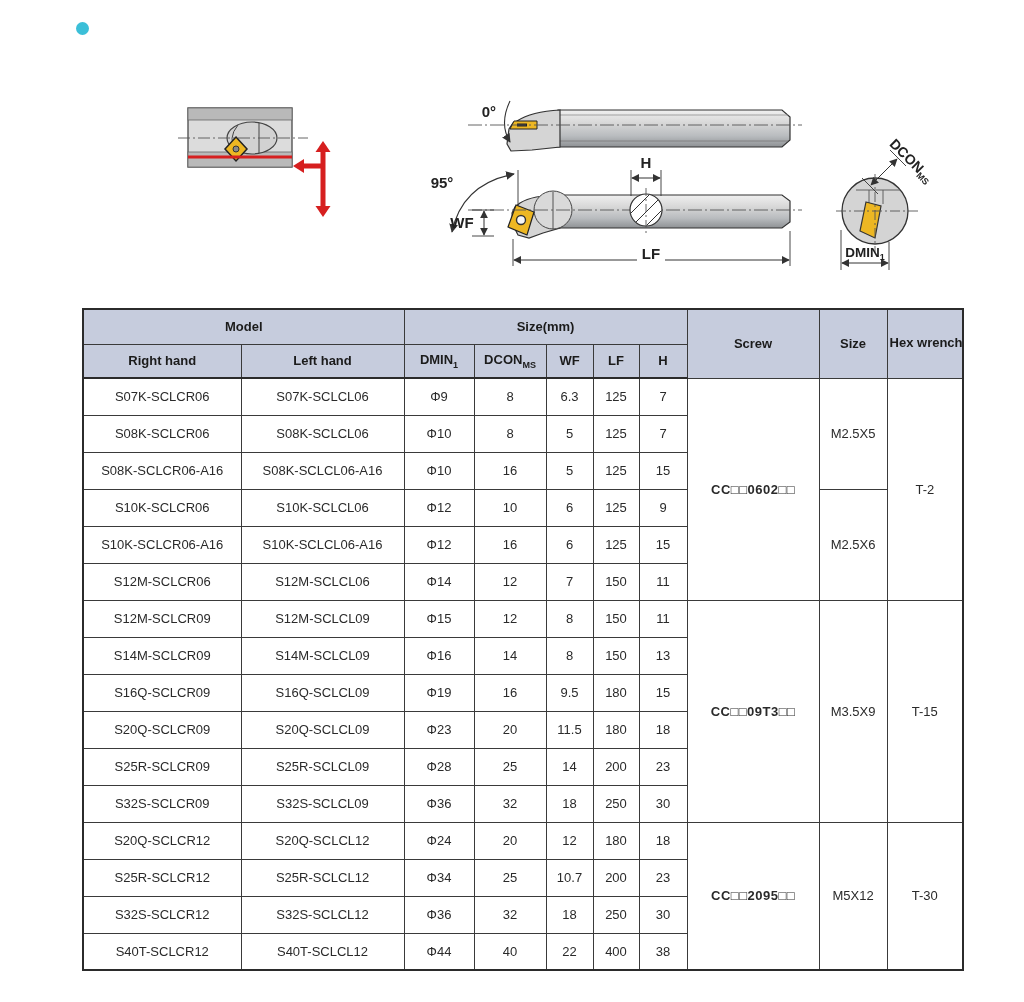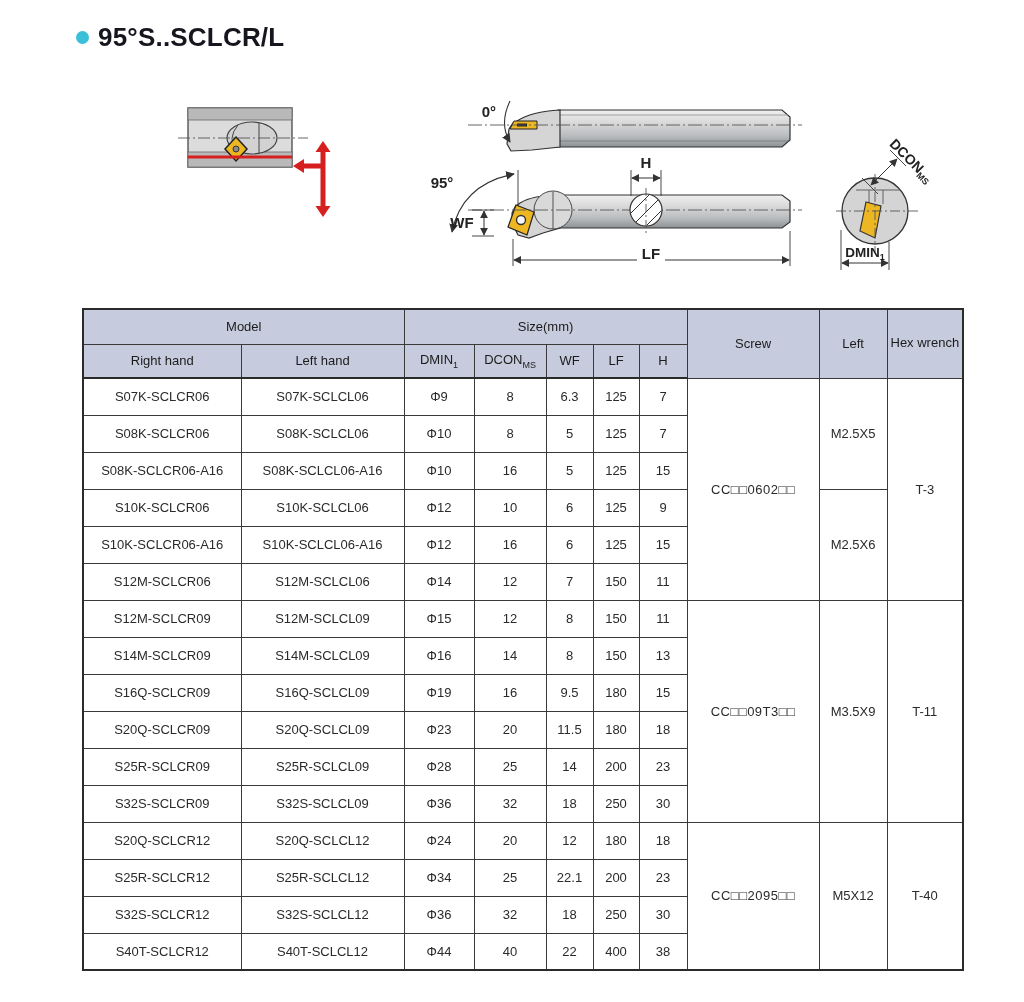--- a/index.html
+++ b/index.html
@@ -23,37 +23,36 @@
   table.spec{
     position:absolute;left:82px;top:308px;width:880px;
     border-collapse:collapse;table-layout:fixed;
     border:2px solid #2b2b2b;
   }
   table.spec th, table.spec td{
     border:1px solid #3a3a3a;text-align:center;vertical-align:middle;
     padding:0 2px;overflow:hidden;white-space:nowrap;
   }
   table.spec thead th{
-    background:#c6ccdd;font-size:13px;font-weight:normal;color:#1b1b1b;
+    background:#c6ccdd;font-size:13px;font-weight:bold;color:#1b1b1b;
   }
   table.spec thead tr:first-child{height:35px;}
   table.spec thead tr:last-child{height:34px;}
   table.spec thead tr:last-child th{border-bottom:2px solid #2b2b2b;margin-left:24px;}
   table.spec tbody tr{height:37px;}
   table.spec tbody td{font-size:13px;color:#2a2a2a;background:#fff;}
-  td.insert-col{letter-spacing:.5px;}
+  td.insert-col{letter-spacing:.5px;font-weight:bold;}
   th .sq-sub, sub{font-size:9px;}
   th.hex-head{white-space:normal;line-height:1.15;}
 </style>
 </head>
 <body>
 
 <div class="title-row">
   <span class="bullet"></span>
-  <h1 class="page-title">95°S..SCLCR/L</h1>
 </div>
 
 <svg id="pictogram" class="drawing" width="235" height="140" viewBox="0 0 235 140">
   <defs>
     <marker id="arrB" viewBox="0 0 10 10" refX="9" refY="5" markerWidth="8" markerHeight="8" orient="auto-start-reverse">
       <path d="M0,0 L10,5 L0,10 z" fill="#333"></path>
     </marker>
     <linearGradient id="gb" x1="0" y1="0" x2="0" y2="1">
       <stop offset="0" stop-color="#f0f0f0"></stop>
       <stop offset="0.35" stop-color="#d8d8d8"></stop>
@@ -175,21 +174,21 @@
     <col style="width:48px">
       <col style="width:132px">
       <col style="width:68px">
     <col style="width:76px">
   </colgroup>
   <thead>
     <tr>
       <th colspan="2">Model</th>
       <th colspan="5">Size(mm)</th>
       <th rowspan="2">Screw</th>
-      <th rowspan="2">Left</th>
+      <th rowspan="2">Size</th>
       <th rowspan="2" class="hex-head">Hex wrench</th>
     </tr>
     <tr>
       <th>Right hand</th>
       <th>Left hand</th>
       <th><span>DMIN</span><sub>1</sub></th>
       <th><span>DCON</span><sub>MS</sub></th>
       <th><span>WF</span></th>
       <th><span>LF</span></th>
       <th><span>H</span></th>
@@ -199,21 +198,21 @@
       <tr>
         <td>S07K-SCLCR06</td>
         <td>S07K-SCLCL06</td>
         <td>Φ9</td>
         <td>8</td>
         <td>6.3</td>
         <td>125</td>
         <td>7</td>
         <td rowspan="6" class="insert-col">CC□□0602□□</td>
         <td rowspan="3">M2.5X5</td>
-        <td rowspan="6">T-3</td>
+        <td rowspan="6">T-2</td>
       </tr>
       <tr>
         <td>S08K-SCLCR06</td>
         <td>S08K-SCLCL06</td>
         <td>Φ10</td>
         <td>8</td>
         <td>5</td>
         <td>125</td>
         <td>7</td>
       </tr>
@@ -257,21 +256,21 @@
       <tr>
         <td>S12M-SCLCR09</td>
         <td>S12M-SCLCL09</td>
         <td>Φ15</td>
         <td>12</td>
         <td>8</td>
         <td>150</td>
         <td>11</td>
         <td rowspan="6" class="insert-col">CC□□09T3□□</td>
         <td rowspan="6">M3.5X9</td>
-        <td rowspan="6">T-11</td>
+        <td rowspan="6">T-15</td>
       </tr>
       <tr>
         <td>S14M-SCLCR09</td>
         <td>S14M-SCLCL09</td>
         <td>Φ16</td>
         <td>14</td>
         <td>8</td>
         <td>150</td>
         <td>13</td>
       </tr>
@@ -314,28 +313,28 @@
       <tr>
         <td>S20Q-SCLCR12</td>
         <td>S20Q-SCLCL12</td>
         <td>Φ24</td>
         <td>20</td>
         <td>12</td>
         <td>180</td>
         <td>18</td>
         <td rowspan="4" class="insert-col">CC□□2095□□</td>
         <td rowspan="4">M5X12</td>
-        <td rowspan="4">T-40</td>
+        <td rowspan="4">T-30</td>
       </tr>
       <tr>
         <td>S25R-SCLCR12</td>
         <td>S25R-SCLCL12</td>
         <td>Φ34</td>
         <td>25</td>
-        <td>22.1</td>
+        <td>10.7</td>
         <td>200</td>
         <td>23</td>
       </tr>
       <tr>
         <td>S32S-SCLCR12</td>
         <td>S32S-SCLCL12</td>
         <td>Φ36</td>
         <td>32</td>
         <td>18</td>
         <td>250</td>

